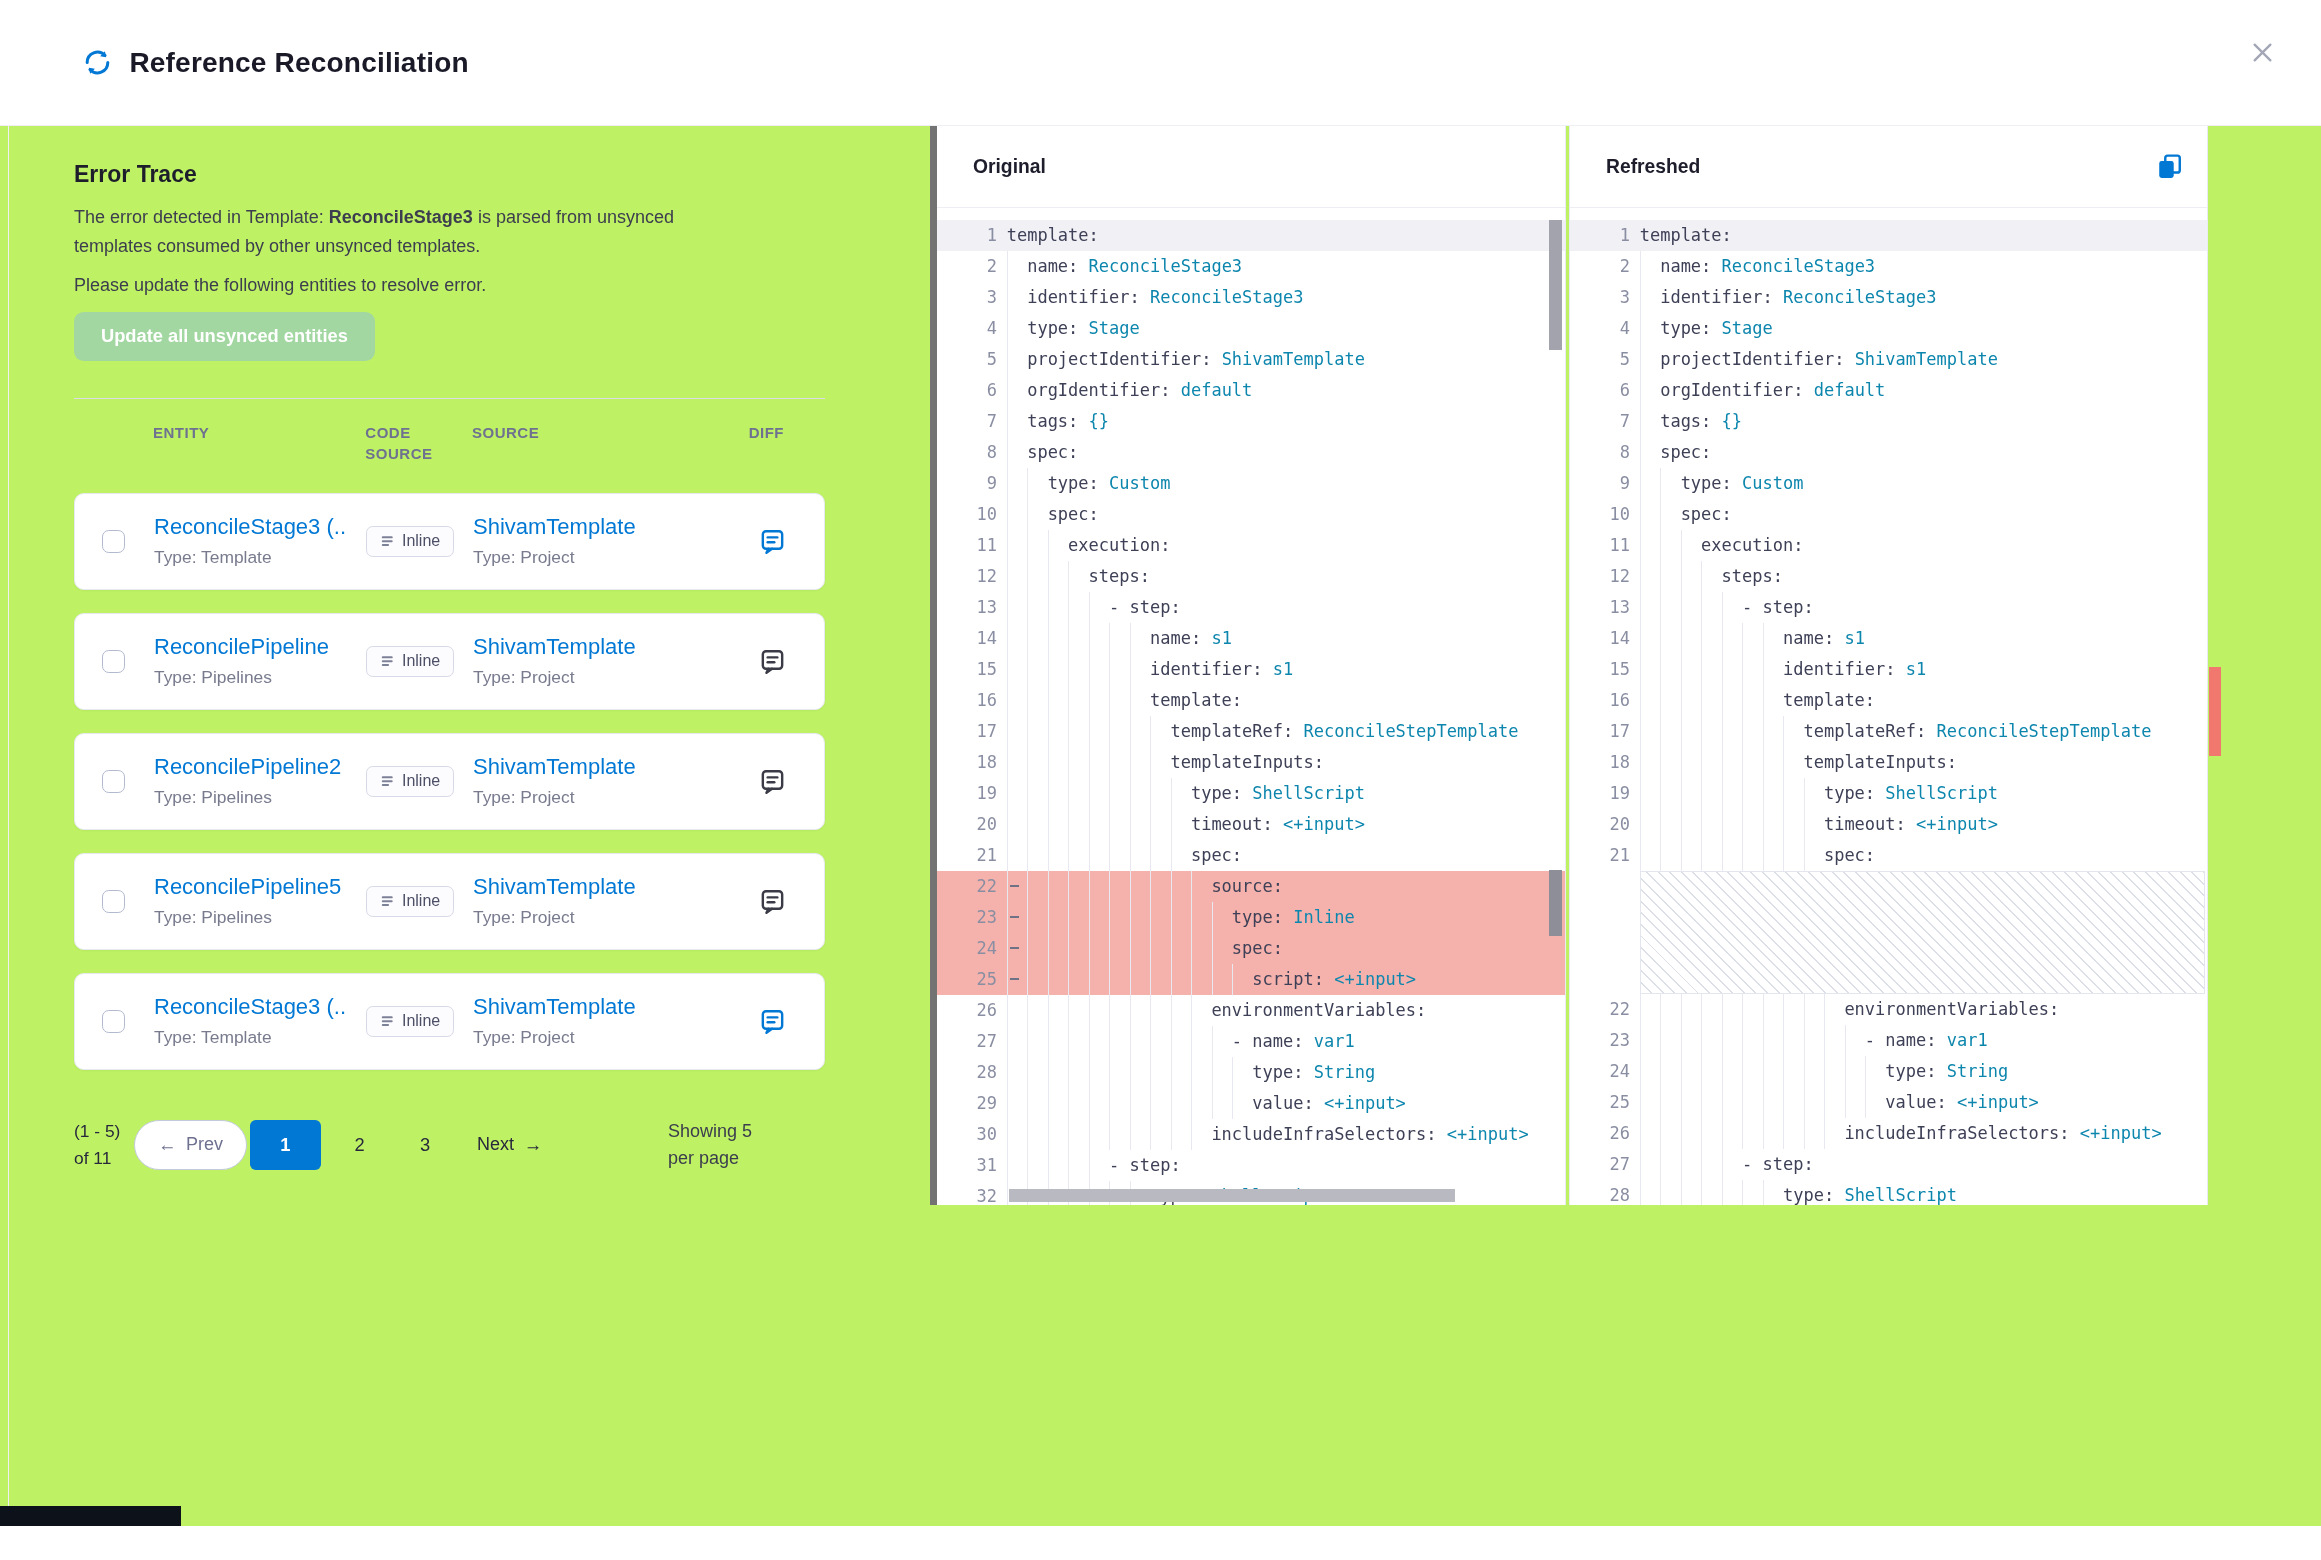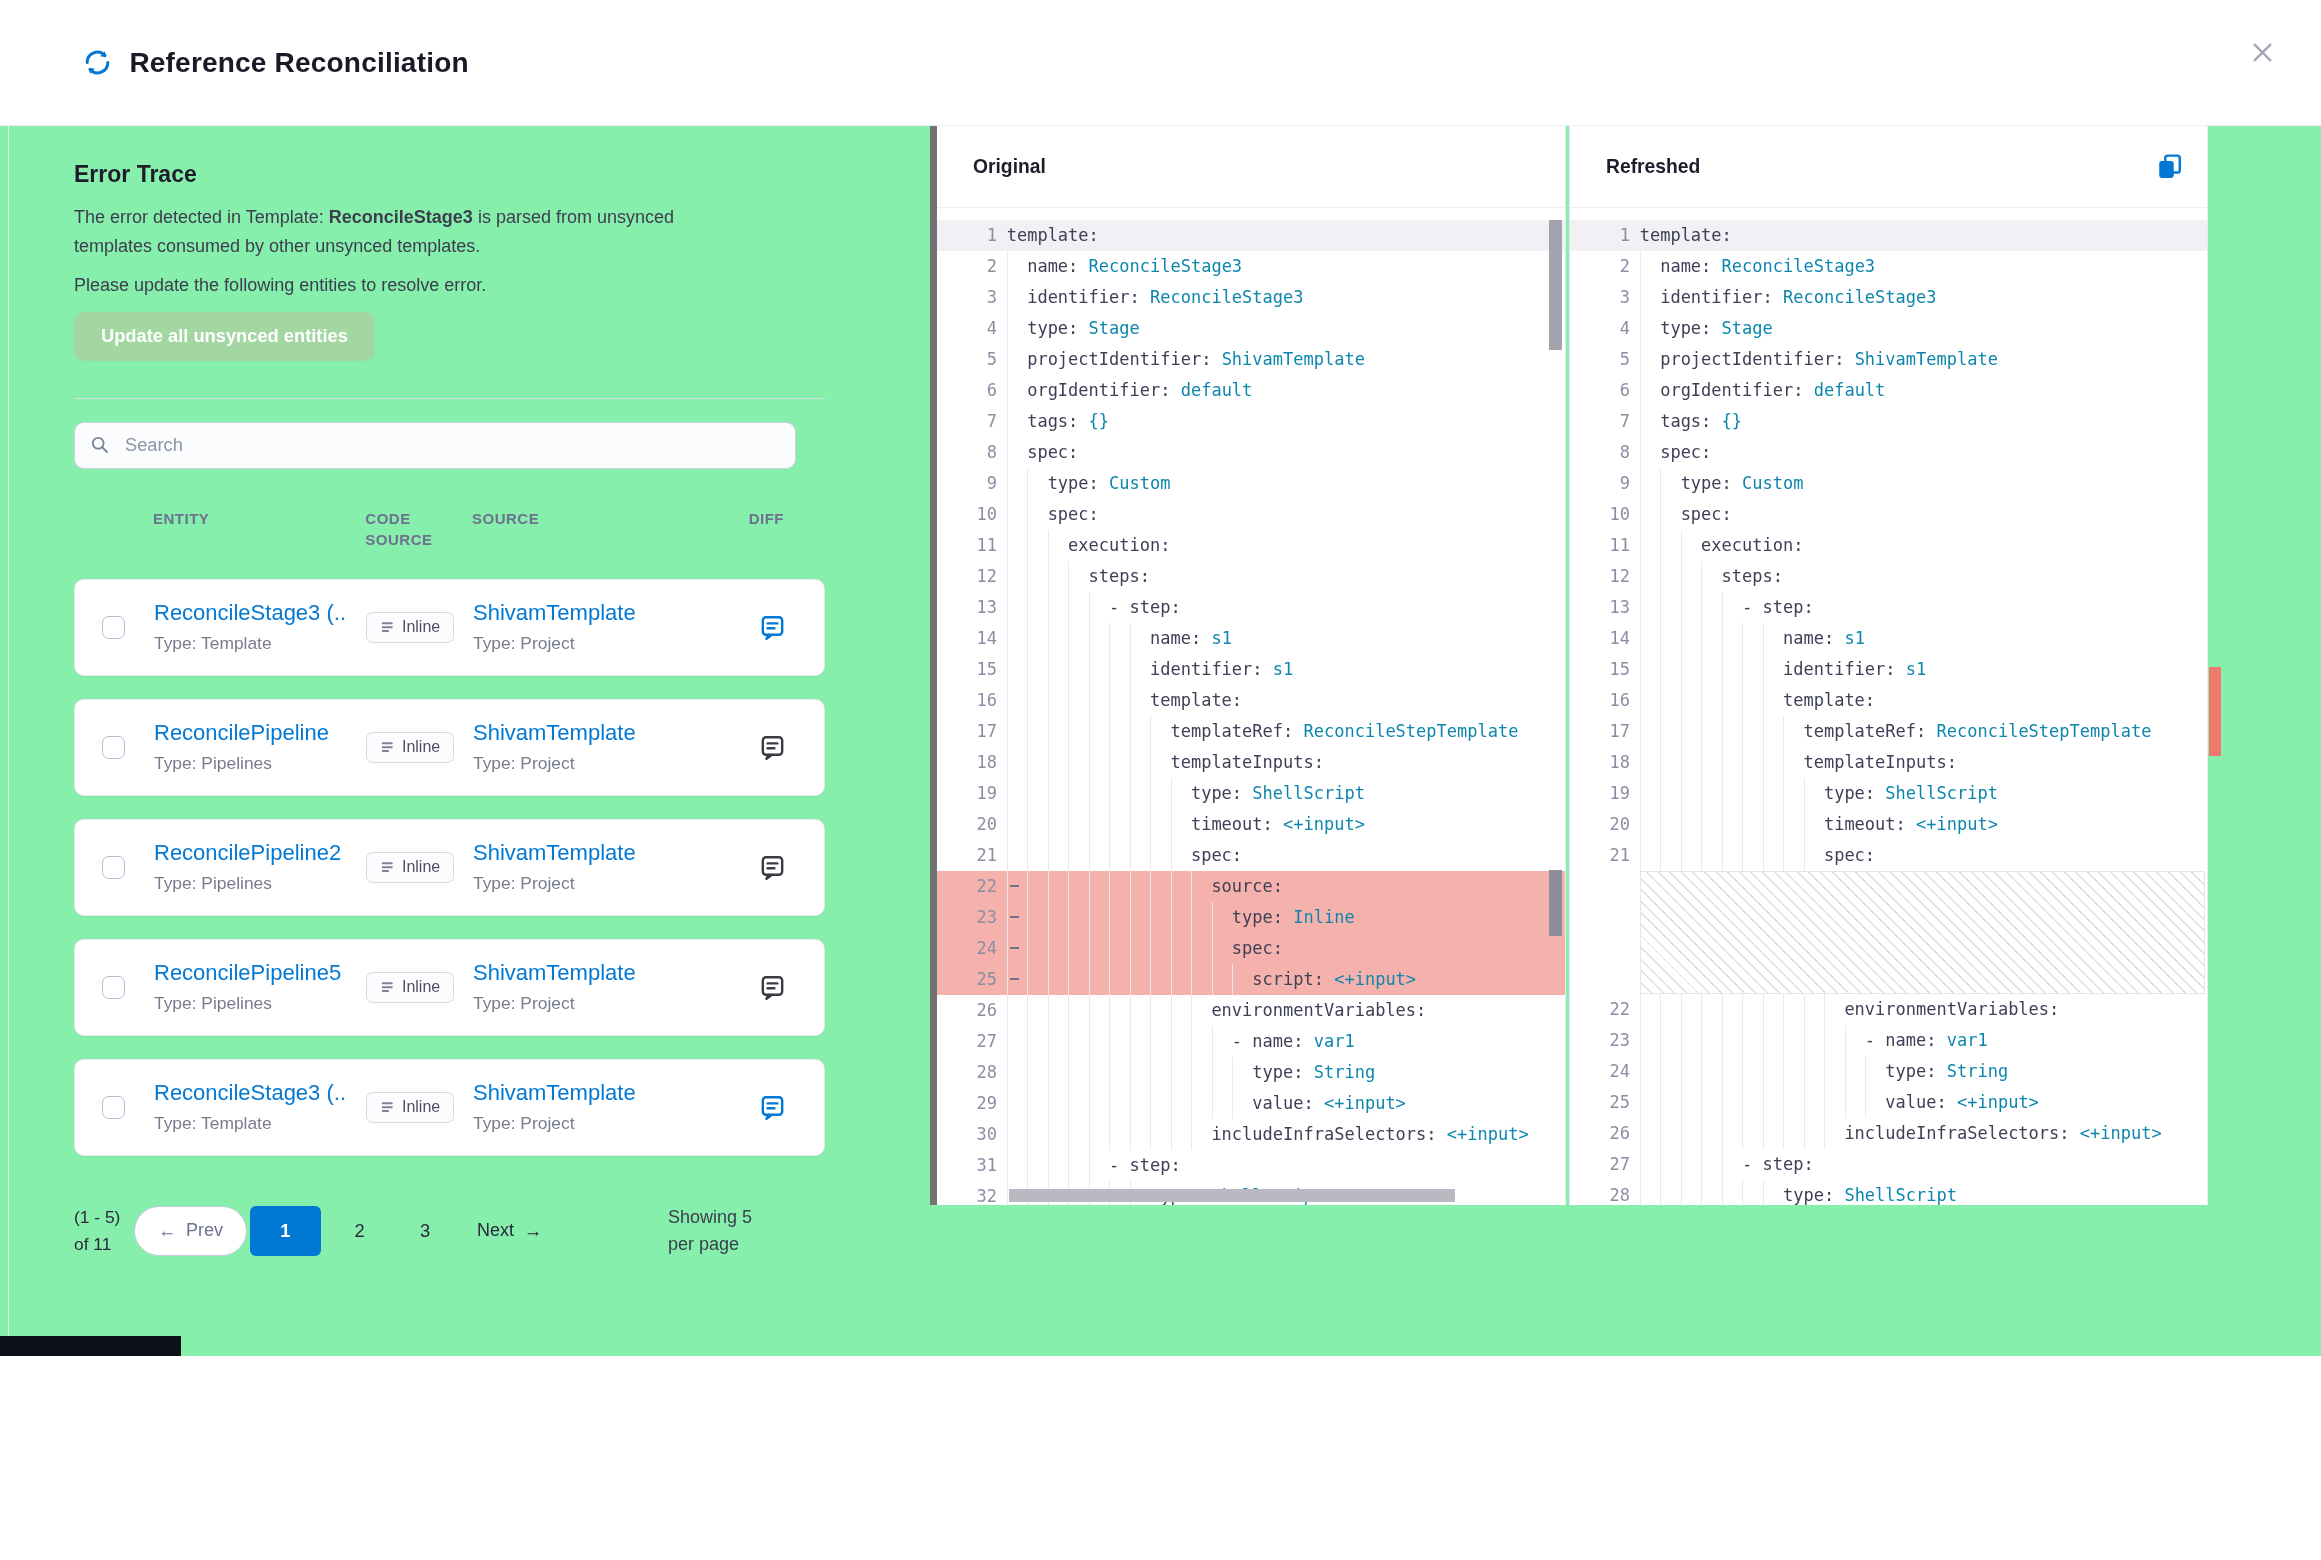--- a/index.html
+++ b/index.html
@@ -1,18 +1,18 @@
 <!DOCTYPE html>
 <html><head>
 <meta charset="utf-8">
 <style>
   * { margin:0; padding:0; box-sizing:border-box; }
   html,body { background:#ffffff; }
   body { font-family:"Liberation Sans", sans-serif; }
-  .screen { position:relative; width:2321px; height:1356px; background:#86efac; overflow:hidden; }
+  .screen { position:relative; width:2321px; height:1526px; background:#bef264; overflow:hidden; }
 
   .edge-line { position:absolute; left:7.7px; top:0; bottom:0; width:1px; background:#f0f0f3; z-index:1; }
   .behind-strip { position:absolute; left:0; bottom:0; width:181px; height:20px; background:#0d1119; z-index:6; }
 
   
   .modal-header { position:absolute; top:0; left:0; right:0; height:126px; border-bottom:1px solid #eeeef3;
                   display:flex; align-items:center; padding-left:81px; background:#fff; z-index:2; }
   .refresh-ic { width:33px; height:33px; display:inline-flex; }
   .modal-title { font-size:28px; font-weight:700; color:#191927; margin-left:15.4px; letter-spacing:0.2px; }
   .close-btn { position:absolute; right:44px; top:39px; width:29px; height:29px; background:none; border:none; cursor:pointer; }
@@ -127,29 +127,20 @@
 
   <div class="content">
 
     <aside class="left-pane">
       <h2 class="et-heading">Error Trace</h2>
       <p class="desc"><span>The error detected in Template: </span><b>ReconcileStage3</b><span> is parsed from unsynced templates consumed by other unsynced templates.</span></p>
       <p class="desc2">Please update the following entities to resolve error.</p>
       <button class="update-btn">Update all unsynced entities</button>
       <hr class="divider">
 
-      <div class="search-box">
-        <span class="search-ic">
-          <svg viewBox="0 0 20 20" width="20" height="20" fill="none" stroke="#7c8196" stroke-width="1.8">
-            <circle cx="8.2" cy="8.2" r="5.4"></circle>
-              <line x1="12.4" y1="12.4" x2="17" y2="17" stroke-linecap="round"></line>
-          </svg>
-        </span>
-        <input type="text" placeholder="Search" style="">
-      </div>
 
       <div class="thead grid-cols">
         <div></div>
         <div>ENTITY</div>
         <div class="th-source">CODE SOURCE</div>
         <div>SOURCE</div>
         <div class="th-diff">DIFF</div>
       </div>
 
       <div id="rows">

